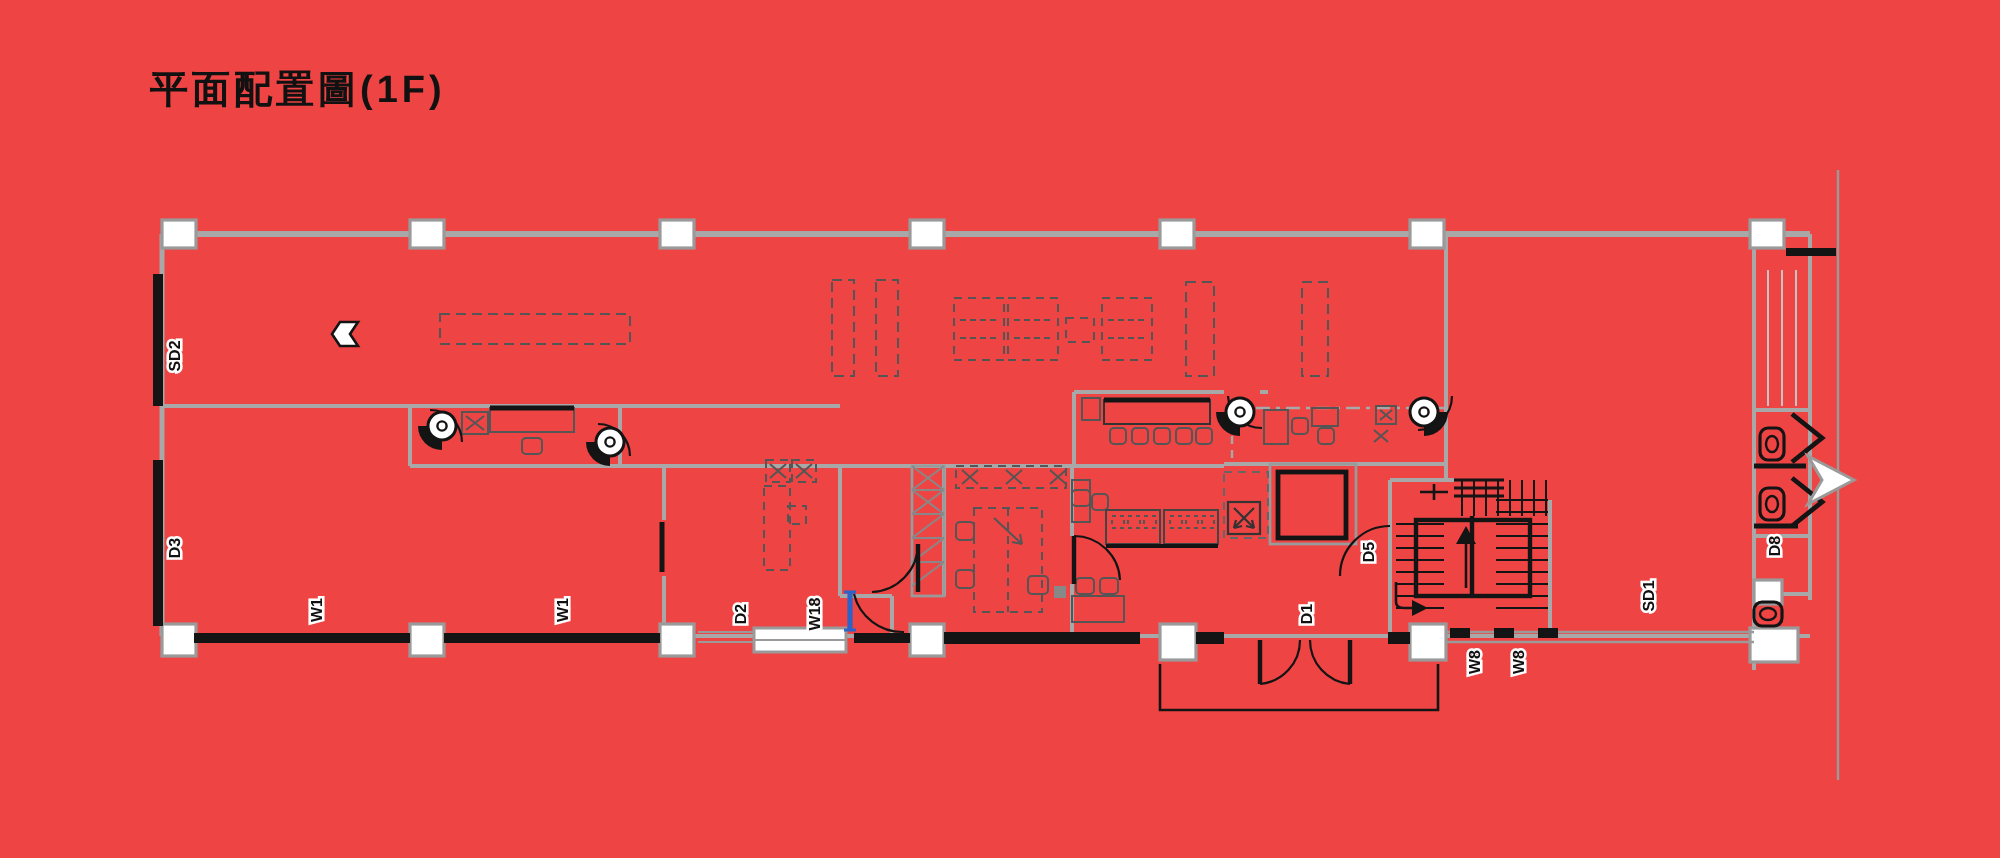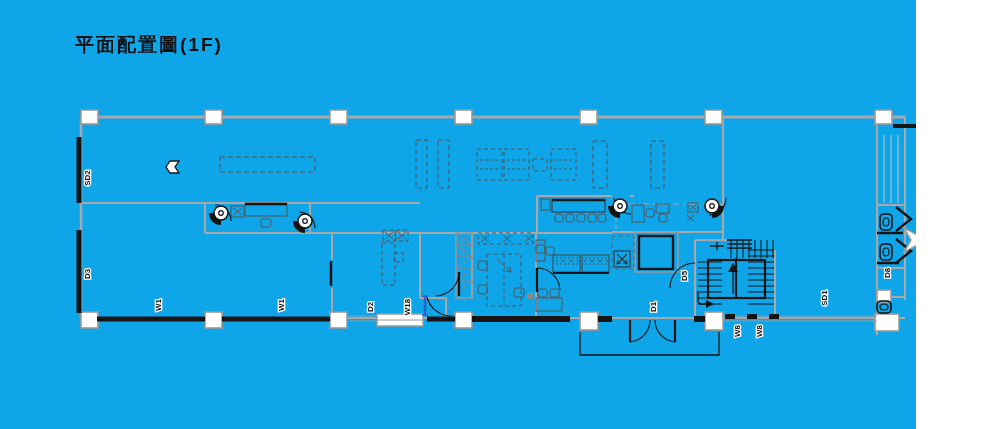--- a/index.html
+++ b/index.html
@@ -1,16 +1,16 @@
 <!DOCTYPE html>
 <html><head>
 <meta charset="utf-8">
 <style>
   html,body{margin:0;padding:0;background:#fff;}
-  #stage{position:relative;width:916px;height:429px;background:#0ea5e9;overflow:hidden;
+  #stage{position:relative;width:1000px;height:429px;background:#ef4444;overflow:hidden;
          font-family:"Liberation Sans","DejaVu Sans",sans-serif;}
   #plan-title{position:absolute;left:75px;top:32px;font-size:19px;font-weight:bold;
               color:#111;letter-spacing:2px;}
   svg{position:absolute;left:0;top:0;}
   svg text{font-family:"Liberation Sans","DejaVu Sans",sans-serif;font-size:8px;font-weight:bold;
            fill:#111;paint-order:stroke;stroke:#ffffff;stroke-width:2.5px;}
 </style>
 </head>
 <body>
 

